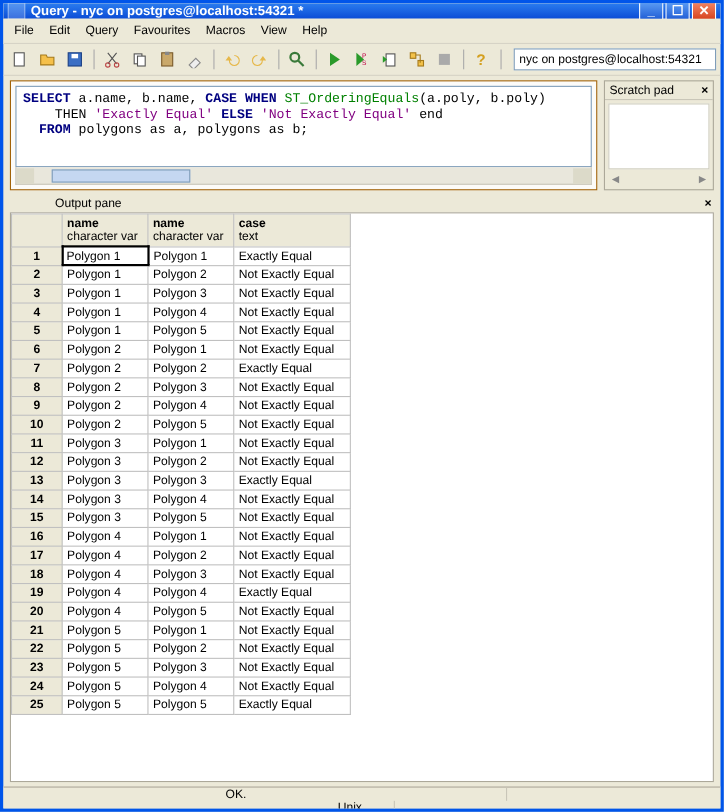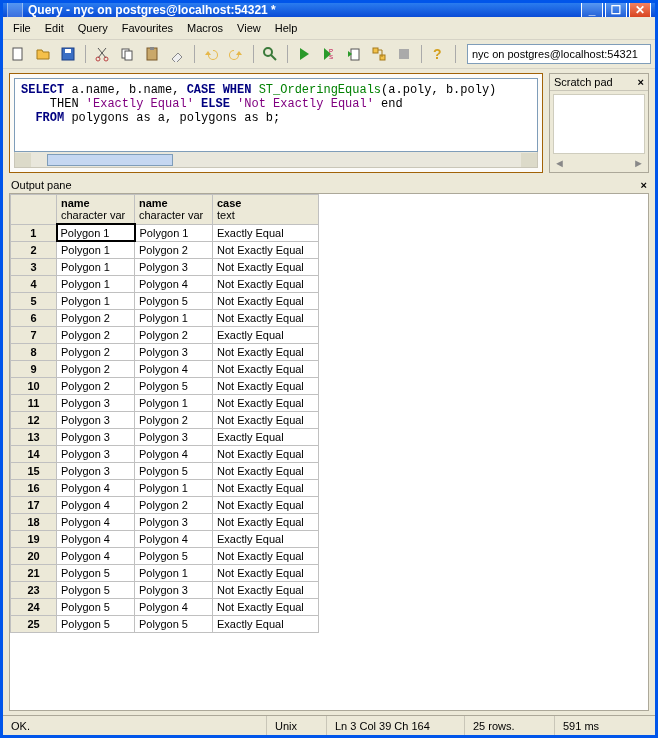--- a/index.html
+++ b/index.html
@@ -34,37 +34,37 @@
   .hscroll .thumb { width:126px; height:12px; background:#c5d7f1; border:1px solid #7f9db9; margin-left:16px;}
   .hscroll .arrow { width:16px; height:14px; background:#dcdac9;}
   .hscroll .spacer { flex:1;}
   .scratch { width:100px; border:1px solid #aca899; background:#ece9d8; display:flex; flex-direction:column; }
   .scratch-title { display:flex; align-items:center; padding:2px 4px; border-bottom:1px solid #c9c6b8; }
   .scratch-title span:first-child { flex:1; }
   .scratch-x { font-family:Arial; font-weight:bold; }
   .scratch-body { flex:1; background:#fff; margin:3px; border:1px solid #cfcdbe;}
   .scratch-nav { display:flex; justify-content:space-between; padding:0 4px 3px 4px; color:#888;}
   .output { flex:1; display:flex; flex-direction:column; padding:0 6px 4px 6px; min-height:0; }
-  .out-title { display:flex; align-items:center; padding:2px 2px;}
+  .out-title { display:flex; align-items:center; padding:2px 2px;margin-left:39px;}
   .out-title span:first-child{flex:1;}
   .out-tabs { display:flex; }
   .out-tab { padding:3px 10px; border:1px solid #aca899; background:#ece9d8; border-bottom:none; position:relative; top:1px;}
   .out-tab.active { background:#fff; border-top:2px solid #f0a030; padding-top:2px; z-index:2;}
   .grid-wrap { flex:1; border:1px solid #aca899; background:#fff; overflow:auto; }
   table.grid { border-collapse:collapse; }
   .grid th, .grid td { border:1px solid #c0c0c0; padding:2px 4px; text-align:left; font-weight:normal; }
   .grid thead th { background:#ece9d8; height:28px; }
   .grid thead th .hn { font-weight:bold; }
   .grid thead th .ht { color:#000; }
   .grid tbody th { background:#ece9d8; text-align:center; width:46px; font-weight:bold;}
   .grid td { background:#fff; }
   .grid td.sel { border:2px solid #000; padding:1px 3px; }
   .col-n { width:78px; }
   .col-c { width:106px; }
-  .statusbar { height:20px; border-top:1px solid #aca899; background:#ece9d8; display:flex; align-items:center; font-size:11px; }
+  .statusbar { height:20px; border-top:1px solid #aca899; background:#ece9d8; display:flex; align-items:center; font-size:11px;flex-direction:column; }
   .statusbar div { padding:0 8px; border-right:1px solid #c9c6b8; height:100%; display:flex; align-items:center;}
   .statusbar div:last-child{border-right:none;}
   .st-ok{ width:264px;}
   .st-unix{ width:60px;}
   .st-pos{ width:138px;}
   .st-rows{ width:90px;}
 </style>
 </head>
 <body>
 
@@ -363,20 +363,26 @@
             <td class="col-n">Polygon 5</td>
             <td class="col-c">Not Exactly Equal</td>
           </tr>
           <tr>
             <th>21</th>
             <td class="col-n">Polygon 5</td>
             <td class="col-n">Polygon 1</td>
             <td class="col-c">Not Exactly Equal</td>
           </tr>
           <tr>
+            <th>22</th>
+            <td class="col-n">Polygon 5</td>
+            <td class="col-n">Polygon 2</td>
+            <td class="col-c">Not Exactly Equal</td>
+          </tr>
+          <tr>
             <th>23</th>
             <td class="col-n">Polygon 5</td>
             <td class="col-n">Polygon 3</td>
             <td class="col-c">Not Exactly Equal</td>
           </tr>
           <tr>
             <th>24</th>
             <td class="col-n">Polygon 5</td>
             <td class="col-n">Polygon 4</td>
             <td class="col-c">Not Exactly Equal</td>

